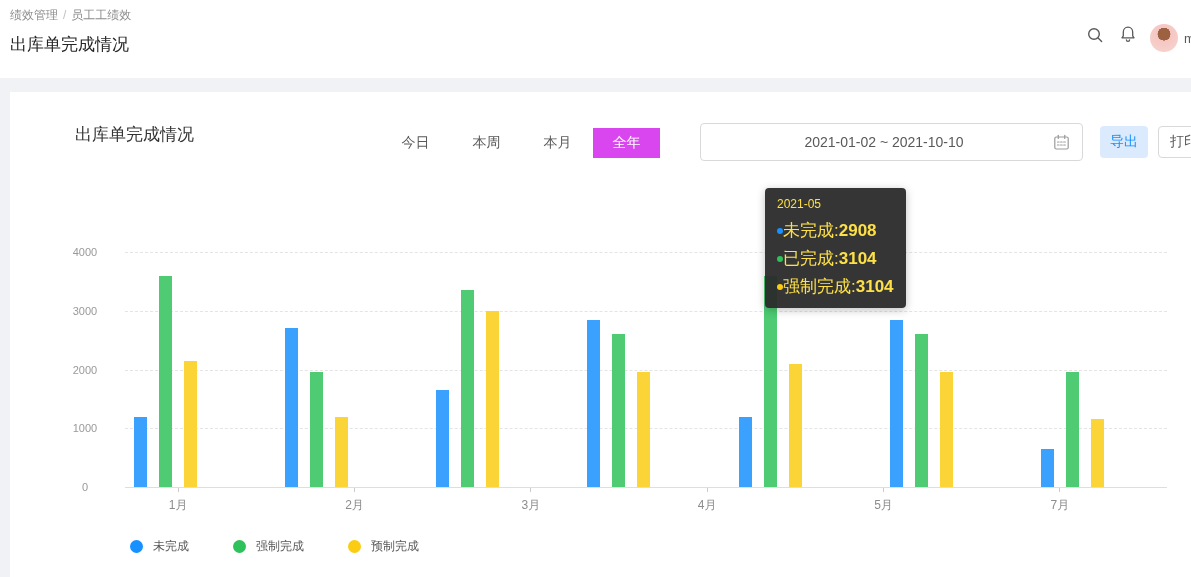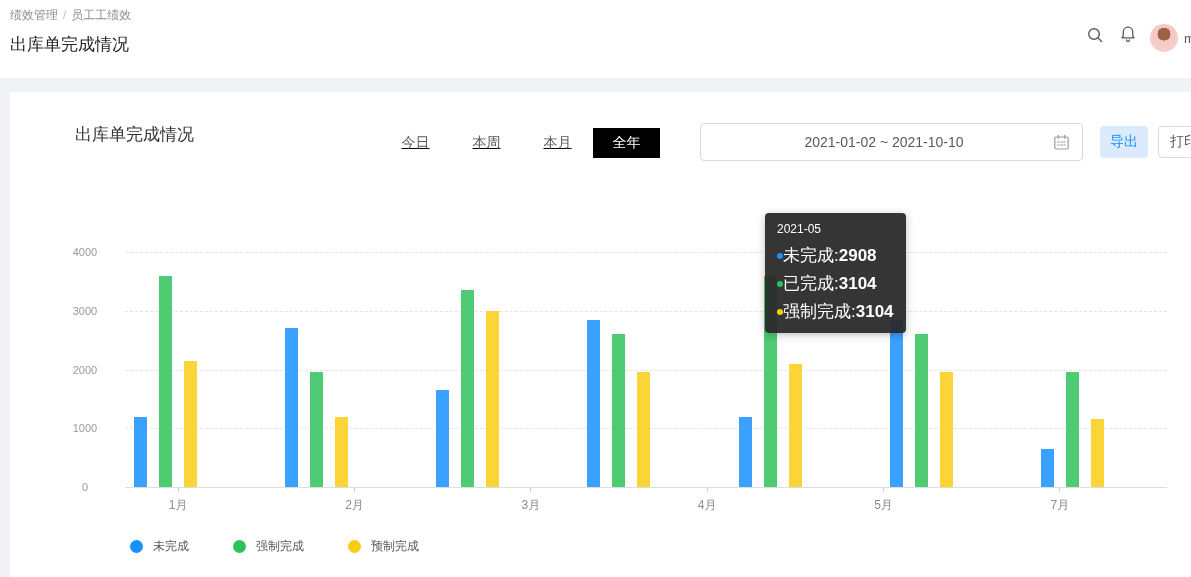--- a/index.html
+++ b/index.html
@@ -19,23 +19,23 @@
   .search-icon { left:1086px; top:26px; }
   .bell-icon { left:1119px; top:25px; }
   .avatar { position:absolute; left:1150px; top:24px; width:28px; height:28px; border-radius:50%;
     background: radial-gradient(circle at 50% 36%, #9c6140 0, #9c6140 28%, #f5c6c3 29%, #f8d6cf 100%);
     cursor:pointer; }
   .user-name { position:absolute; left:1184px; top:31px; font-size:13px; color:#595959; cursor:pointer; }
 
   .card { position:absolute; left:10px; top:92px; width:1181px; height:485px; background:#fff; overflow:hidden; }
   .card-title { position:absolute; left:65px; top:31px; font-size:17px; color:#333; }
 
-  .filters { position:absolute; left:370px; top:36px; height:30px; display:flex; align-items:center;text-decoration:underline; }
+  .filters { position:absolute; left:370px; top:36px; height:30px; display:flex; align-items:center; }
   .filter-label { width:71px; text-align:center; font-size:14px; color:#595959; cursor:pointer; }
-  .filter-active { width:67px; height:30px; background:#000000; color:#fff; border-radius:0;
+  .filter-active { width:67px; height:30px; background:#d946ef; color:#fff; border-radius:0;
     display:flex; align-items:center; justify-content:center; font-size:14px; cursor:pointer; }
 
   .date-input { position:absolute; left:690px; top:31px; width:383px; height:38px;
     border:1px solid #d9d9d9; border-radius:4px; background:#fff;
     display:flex; align-items:center; padding:0 12px 0 14px; cursor:pointer; }
   .date-text { flex:1; font-size:14px; color:#595959;text-align:center; }
 
   .export-btn { position:absolute; left:1090px; top:34px; width:48px; height:32px; background:#dbeafc;
     color:#1890ff; font-size:14px; border-radius:4px; display:flex; align-items:center; justify-content:center; cursor:pointer; }
   .print-btn { position:absolute; left:1148px; top:34px; width:52px; height:32px; background:#fff;
@@ -53,22 +53,22 @@
   .x-cell { flex:1; display:flex; flex-direction:column; align-items:center; }
   .x-tick { width:1px; height:4px; background:#ccc; }
   .x-label { margin-top:5px; font-size:12px; color:#8c8c8c; }
 
   .legend { position:absolute; left:120px; top:446px; display:flex; gap:44px; align-items:center; }
   .legend-item { display:flex; align-items:center; gap:10px; cursor:pointer; }
   .legend-dot { width:13px; height:13px; border-radius:50%; }
   .legend-label { font-size:12px; color:#595959; }
 
   .tooltip { position:absolute; left:755px; top:96px; min-width:96px;
-    background:rgba(42,42,42,0.95); border-radius:4px; padding:9px 12px 10px 12px; color:#ffffff;
-    box-shadow:0 2px 8px rgba(0,0,0,0.25); z-index:5;margin-top:25px; }
+    background:rgba(42,42,42,0.95); border-radius:4px; padding:9px 12px 10px 12px; color:#fde047;
+    box-shadow:0 2px 8px rgba(0,0,0,0.25); z-index:5; }
   .tooltip-title { font-size:12px; margin-bottom:8px; }
   .tooltip-row { display:flex; align-items:center; font-size:17px; margin-top:5px; white-space:nowrap; }
   .tooltip-dot { width:6px; height:6px; border-radius:50%; flex:none; }
   .tooltip-value { font-weight:bold; }
 </style>
 </head>
 <body>
 
 <div class="topbar">
   <div class="breadcrumb">

